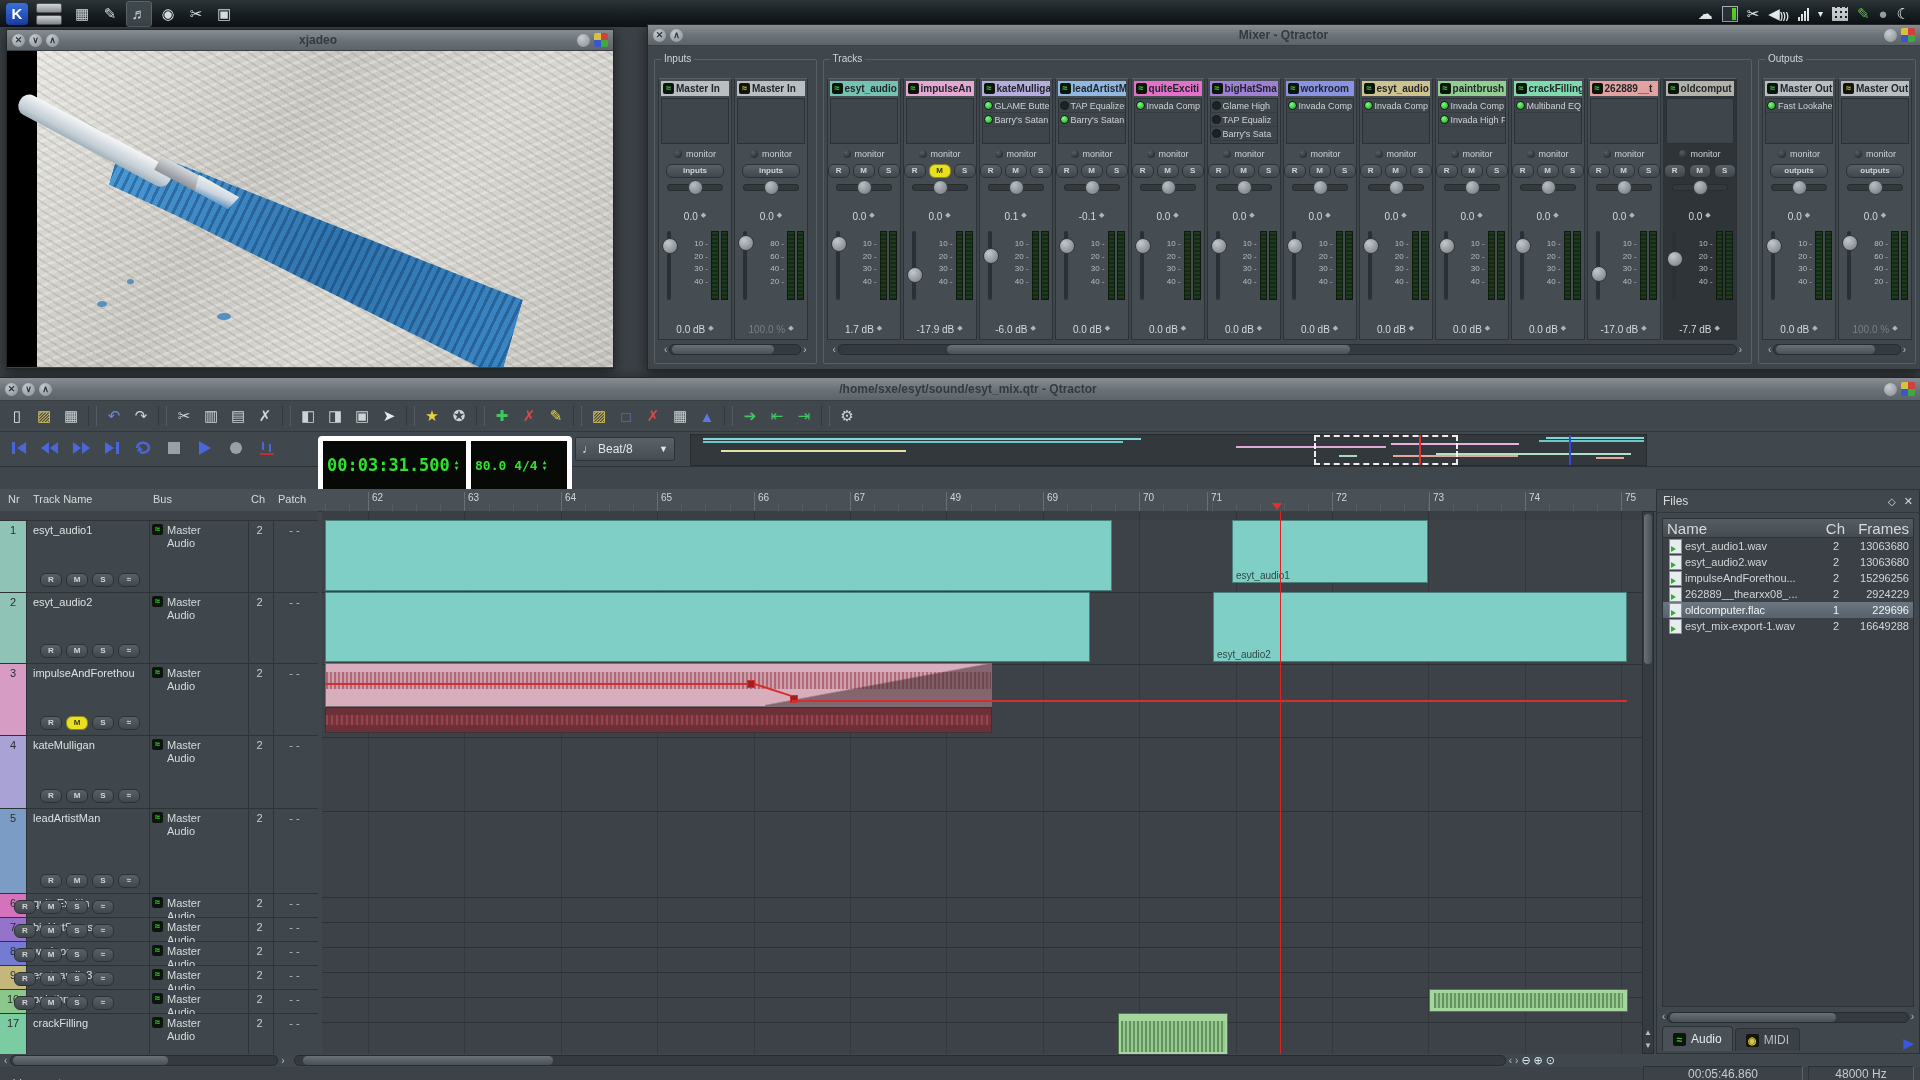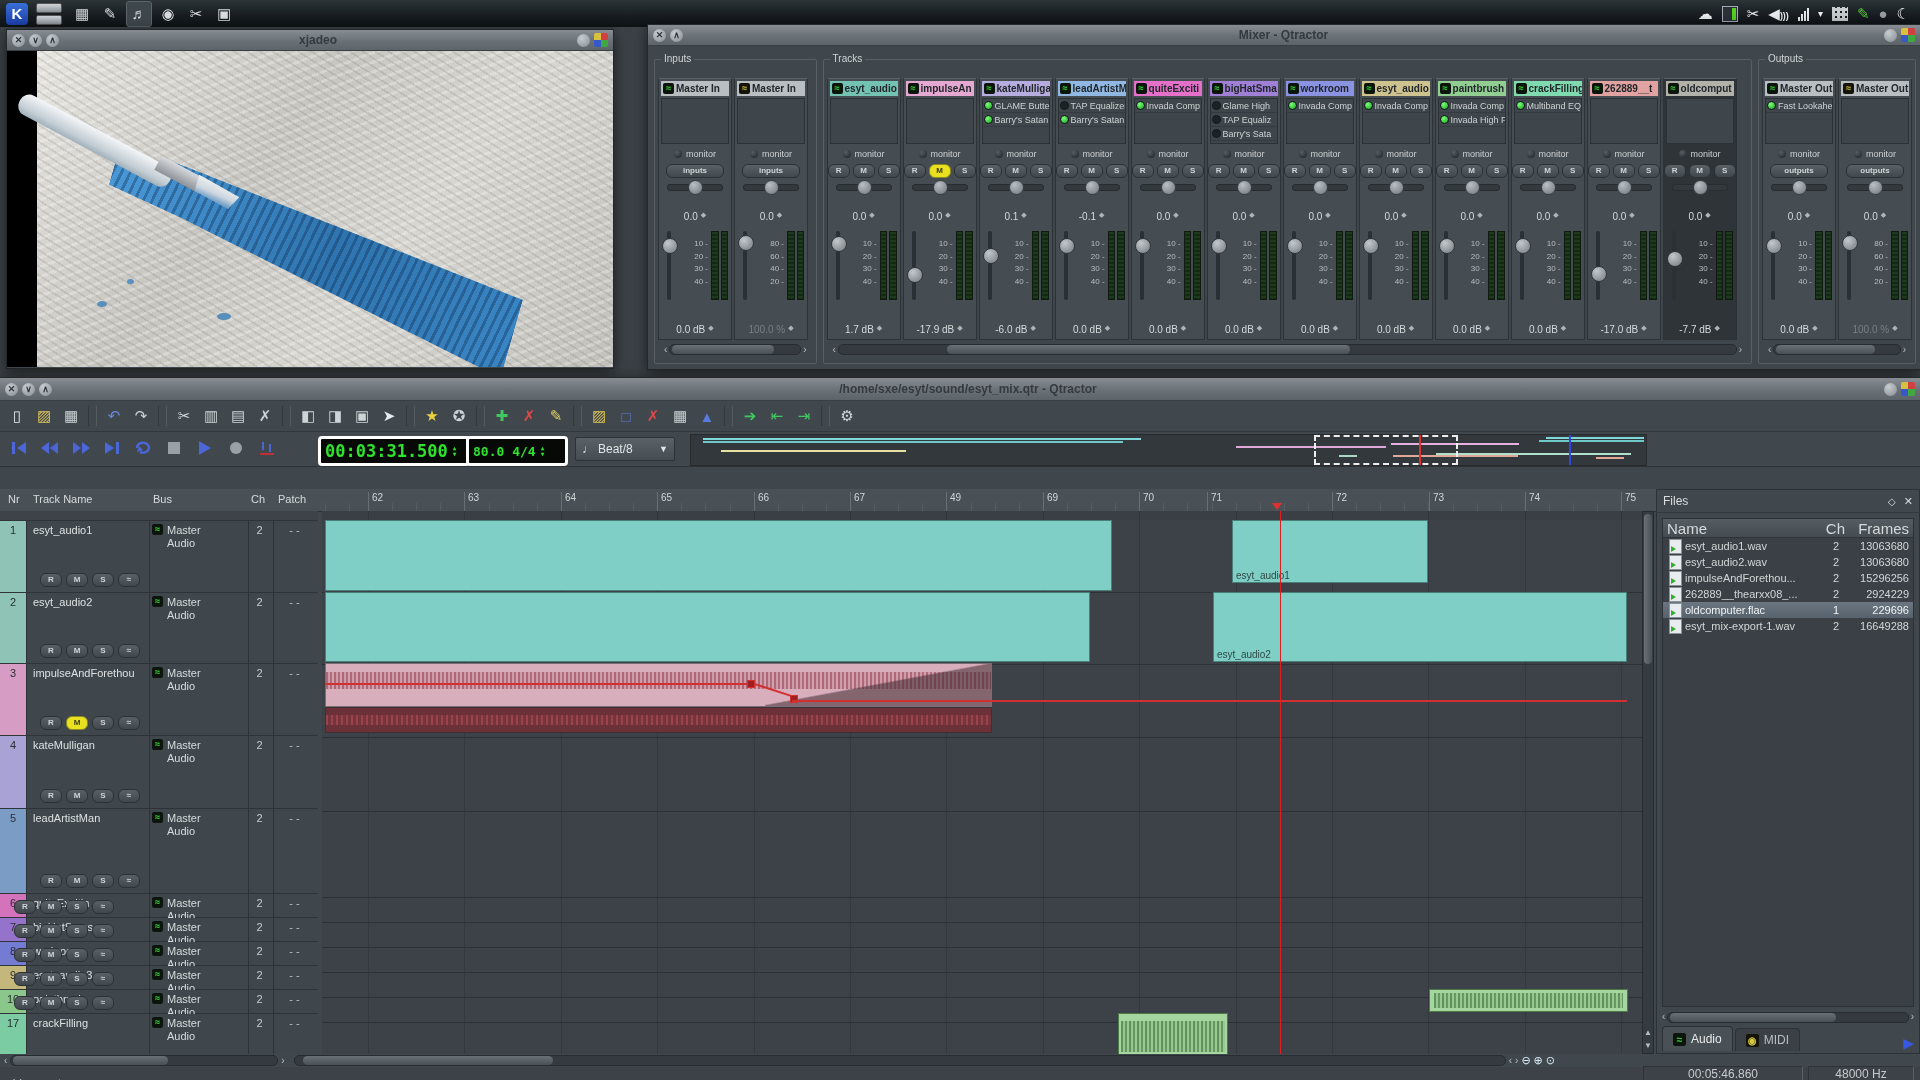--- a/index.html
+++ b/index.html
@@ -115,23 +115,23 @@
   .menu{padding:2px 8px;border-radius:2px;}
   .toolbar{height:30px;display:flex;align-items:center;gap:1px;padding:0 4px;background:#41484d;
     border-bottom:1px solid #32383c;}
   .tool{width:24px;height:24px;display:flex;align-items:center;justify-content:center;font-size:15px;
     border:1px solid transparent;border-radius:2px;color:#cfd4d6;}
   .tool.sep{width:7px;height:20px;border-left:1px solid #32383c;border-right:1px solid #555c61;margin:0 3px;}
   .transport{position:relative;height:34px;background:#41484d;border-bottom:1px solid #2c3236;}
   .tpbtns{position:absolute;left:4px;top:3px;display:flex;gap:2px;}
   .tpb{width:29px;height:26px;display:flex;align-items:center;justify-content:center;border-radius:3px;}
   .tpb svg{display:block}
-  .lcd{position:absolute;top:4px;height:24px;background:#070907;border:3px solid #ffffff;border-radius:4px;
+  .lcd{position:absolute;top:4px;height:24px;background:#070907;border:5px solid #ffffff;border-radius:4px;
     color:#2ee22e;font-family:"DejaVu Sans Mono",monospace;font-weight:bold;display:flex;align-items:center;
-    padding:0 4px;gap:5px;}
+    padding:12px 4px;gap:5px;}
   .lcd .spn{display:flex;flex-direction:column;font-size:6px;color:#2ee22e;line-height:6px;}
   #lcdtime{left:318px;width:138px;font-size:17px;}
   #lcdtempo{left:466px;width:88px;font-size:13px;}
   .snapbox{position:absolute;left:575px;top:5px;width:86px;height:22px;background:linear-gradient(#5b6267,#464d52);
     border:1px solid #2c3236;border-radius:2px;display:flex;align-items:center;gap:4px;padding:0 6px;font-size:12px;color:#e2e6e8;}
   .snapbox .dn{margin-left:auto;font-size:9px;}
   .overview{position:absolute;left:690px;top:2px;width:955px;height:30px;background:#33383c;border:1px solid #272b2f;}
   .ovline{position:absolute;height:2px;}
   .ovred{position:absolute;width:2px;top:0;bottom:0;background:#e03030;}
   .ovblue{position:absolute;width:2px;top:0;bottom:0;background:#3048e0;}

